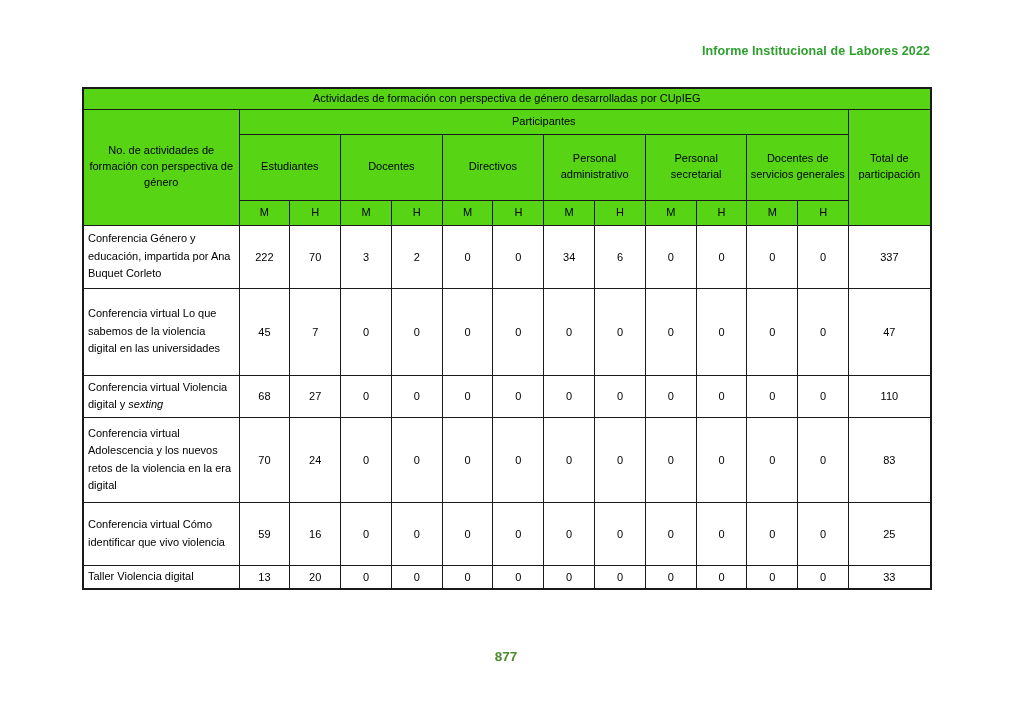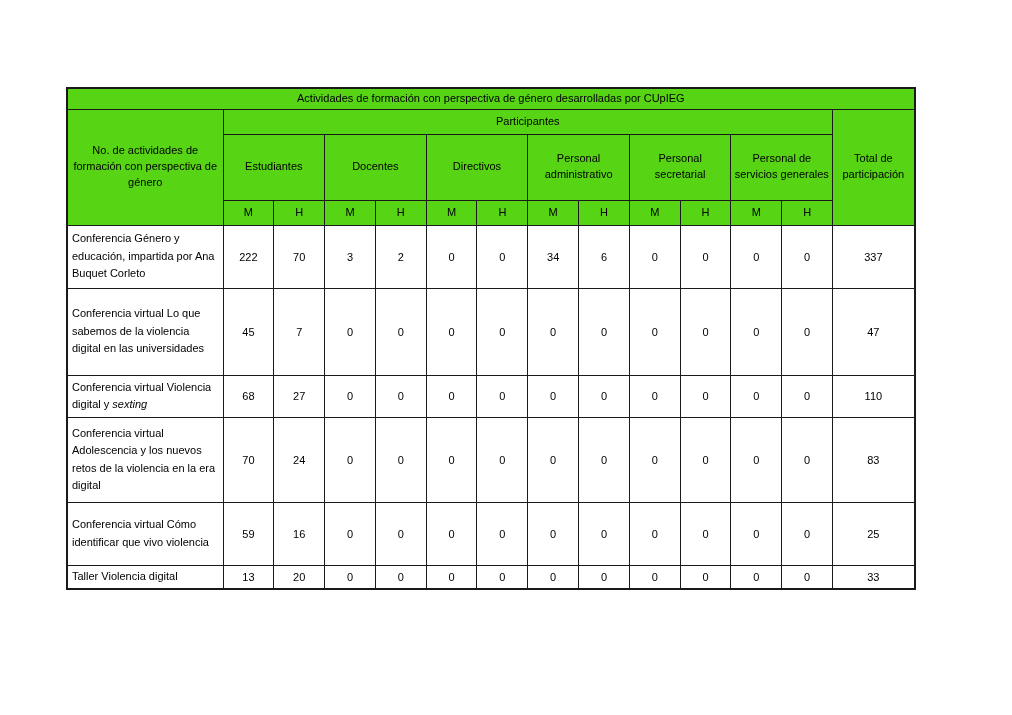--- a/index.html
+++ b/index.html
@@ -17,21 +17,21 @@
     position: absolute;
     top: 44px;
     right: 82px;
     font-size: 12.5px;
     font-weight: bold;
     color: #2e9e2e;
     letter-spacing: 0.1px;
   }
   table.report-table {
     position: absolute;
-    left: 66px;
+    left: 82px;
     top: 87px;
     width: 848px;
     border-collapse: collapse;
     table-layout: fixed;
     font-size: 11px;
     color: #000;
   }
   table.report-table th,
   table.report-table td {
     border: 1.5px solid #1a1a1a;
@@ -75,20 +75,21 @@
     font-size: 13.5px;
     font-weight: bold;
     color: #4a8c2d;
   }
 </style>
 </head>
 <body>
 
 <div class="page">
 
+  <div class="header-right">Informe Institucional de Labores 2022</div>
 
   <table class="report-table">
     <colgroup>
       <col style="width:156px">
       <col span="12" style="width:50.8px">
       <col style="width:82px">
     </colgroup>
     <thead>
       <tr class="title-row">
         <th class="hdr" colspan="14">Actividades de formación con perspectiva de género desarrolladas por CUpIEG</th>
@@ -97,21 +98,21 @@
         <th class="hdr" rowspan="3">No. de actividades de formación con perspectiva de género</th>
         <th class="hdr" colspan="12">Participantes</th>
         <th class="hdr" rowspan="3">Total de participación</th>
       </tr>
       <tr class="group-row" id="group-row">
           <th class="hdr" colspan="2">Estudiantes</th>
           <th class="hdr" colspan="2">Docentes</th>
           <th class="hdr" colspan="2">Directivos</th>
           <th class="hdr" colspan="2">Personal administrativo</th>
           <th class="hdr" colspan="2">Personal secretarial</th>
-          <th class="hdr" colspan="2">Personal de servicios generales</th>
+          <th class="hdr" colspan="2">Docentes de servicios generales</th>
         </tr>
       <tr class="sub-row" id="sub-row">
           <th class="hdr">M</th>
           <th class="hdr">H</th>
           <th class="hdr">M</th>
           <th class="hdr">H</th>
           <th class="hdr">M</th>
           <th class="hdr">H</th>
           <th class="hdr">M</th>
           <th class="hdr">H</th>
@@ -214,14 +215,15 @@
           <td class="num-cell">0</td>
           <td class="num-cell">0</td>
           <td class="num-cell">0</td>
           <td class="num-cell">0</td>
           <td class="num-cell">0</td>
           <td class="total-cell">33</td>
         </tr>
       </tbody>
   </table>
 
+  <div class="page-number">877</div>
 
 </div>
 
 </body></html>

